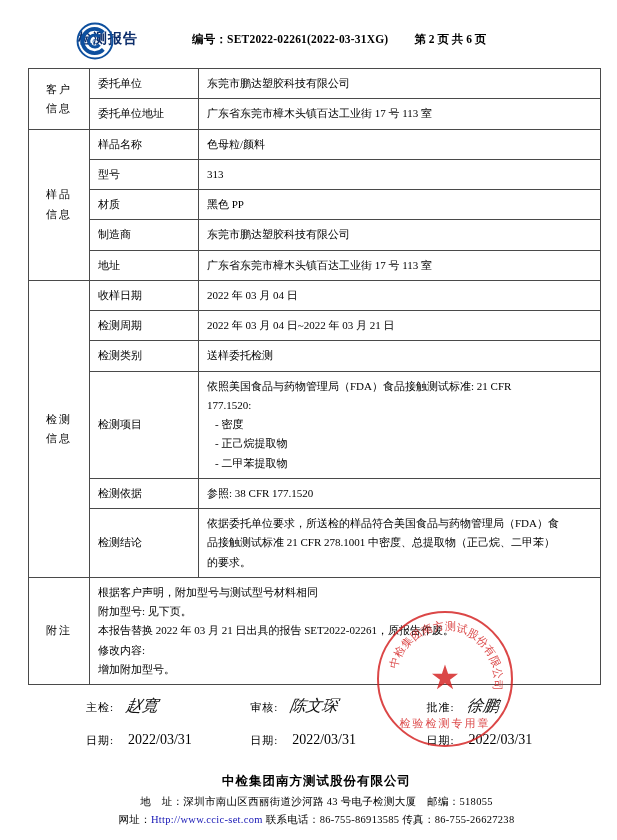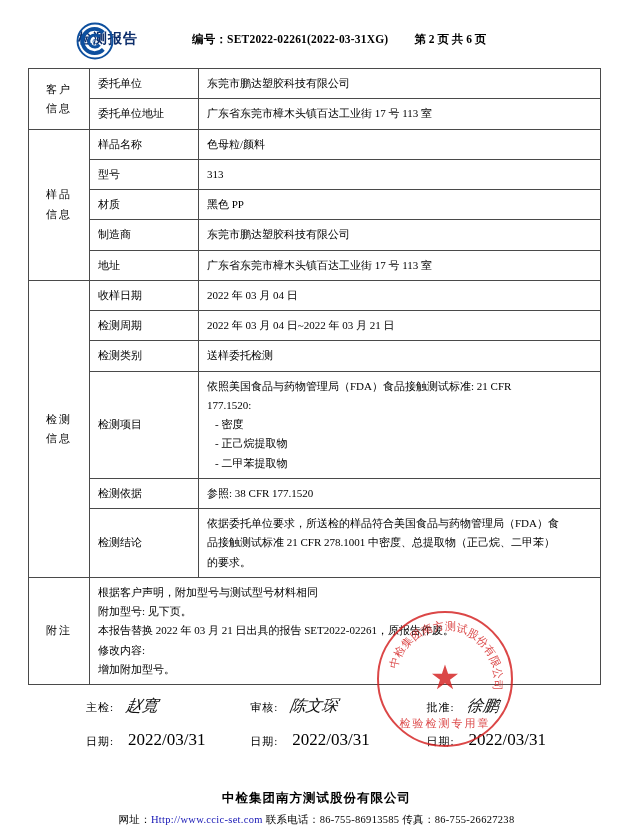--- a/index.html
+++ b/index.html
@@ -115,21 +115,21 @@
   }
   .sig-cell {
     display: flex;
     align-items: baseline;
   }
   .sig-label {
     font-size: 11px;
     letter-spacing: 1px;
   }
   .sig-value {
-    font-size: 17px;
+    font-size: 14px;
     margin-left: 14px;
   }
   .sig-hand {
     font-family: "DejaVu Serif", serif;
     font-style: italic;
     font-size: 16px;
     margin-left: 12px;
     color: #111;
     transform: skewX(-8deg);
   }
@@ -367,19 +367,20 @@
       </div>
       <div class="sig-cell c3">
         <span class="sig-label">日期:</span>
         <span class="sig-value">2022/03/31</span>
       </div>
     </div>
   </div>
 
   <div class="footer">
     <div class="f-company">中检集团南方测试股份有限公司</div>
+    <div class="f-line">地　址：深圳市南山区西丽街道沙河路 43 号电子检测大厦　邮编：518055</div>
     <div class="f-line">
       <span>网址：</span><span class="link">Http://www.ccic-set.com</span>
       <span>联系电话：86-755-86913585  传真：86-755-26627238</span>
     </div>
   </div>
 
 </div>
 
 </body></html>

